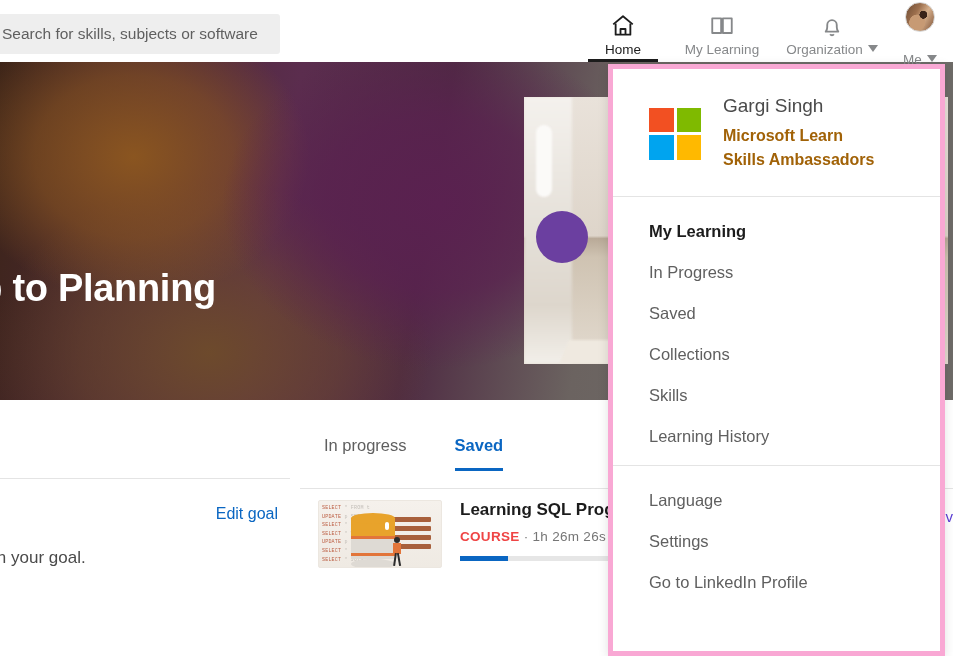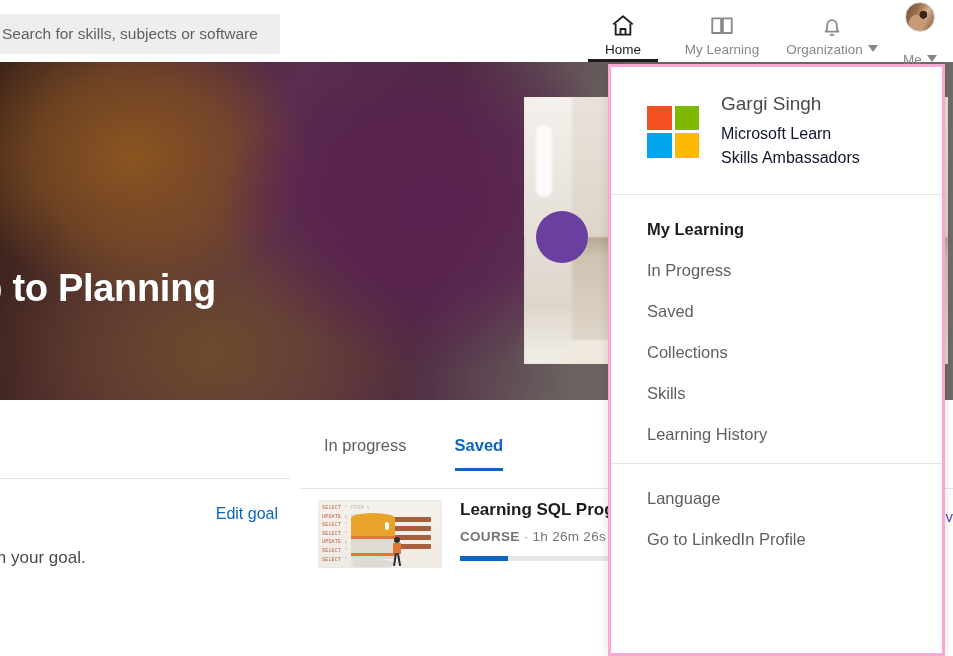--- a/index.html
+++ b/index.html
@@ -181,42 +181,42 @@
   .ct-person .b { position:absolute; left:4px; top:6px; width:8px; height:11px; background:#e2753a; }
   .ct-person .lg { position:absolute; left:5px; top:16px; width:2px; height:13px; background:#2b2b2b; transform:rotate(8deg); }
   .ct-person .lg2 { position:absolute; left:9px; top:16px; width:2px; height:13px; background:#2b2b2b; transform:rotate(-10deg); }
 
   .course-info { flex: 1 1 auto; min-width: 0; }
   .course-title {
     font-size: 17px; font-weight: 600; color: #1c1c1c;
     white-space: nowrap; overflow: hidden; margin-bottom: 9px;
   }
   .course-meta { font-size: 13.5px; color: #767676; letter-spacing: .3px; margin-bottom: 12px; white-space: nowrap; }
-  .course-meta .type { font-weight: 600; color: #737373; }
+  .course-meta .type { font-weight: 600; color: #ef4444; }
   .progress-track { width: 100%; height: 5px; background: #e6e6e6; }
   .progress-fill { height: 5px; background: #0a66c2; }
 
   .right-link {
     position: absolute; right: 0; top: 108px;
     font-size: 15px; color: #5b3dd6; white-space: nowrap; cursor: pointer;
   }
 
   
   .me-menu {
     position: absolute; left: 608px; top: 64px; width: 337px; height: 592px;
-    background: #ffffff; border: 3px solid #f9a8d4;
+    background: #ffffff; border: 5px solid #f9a8d4;
     box-shadow: 0 2px 10px rgba(0,0,0,0.12);
     z-index: 40; overflow: hidden;
   }
   .me-head { display: flex; align-items: center; gap: 22px; padding: 26px 20px 24px 36px; }
   .ms-logo { width: 52px; height: 52px; display: grid; grid-template-columns: 1fr 1fr; grid-template-rows: 1fr 1fr; gap: 3px; flex: 0 0 auto; }
   .ms-logo i { display: block; }
   .me-head-text { min-width: 0; }
   .me-name { font-size: 19px; color: #4a4a4a; margin-bottom: 7px; white-space: nowrap; }
-  .me-org { font-size: 16px; color: #0f172a; line-height: 1.5; }
+  .me-org { font-size: 16px; color: #a16207; line-height: 1.5; font-weight: bold; }
   .me-sep { height: 1px; background: #e4e4e4; margin: 0; }
   .me-list { padding: 14px 0 8px 0; }
   .me-item {
     font-size: 16.5px; color: #5f5f5f; padding: 11px 20px 11px 36px;
     cursor: pointer; white-space: nowrap;
   }
   .me-item.bold { color: #1c1c1c; font-weight: 600; }
   .me-list2 { padding: 14px 0 8px 0; }
 </style>
 </head>
@@ -375,17 +375,18 @@
       <div class="me-item">Saved</div>
       <div class="me-item">Collections</div>
       <div class="me-item">Skills</div>
       <div class="me-item">Learning History</div>
     </div>
 
     <div class="me-sep"></div>
 
     <div class="me-list2">
       <div class="me-item">Language</div>
+      <div class="me-item">Settings</div>
       <div class="me-item">Go to LinkedIn Profile</div>
     </div>
   </div>
 
 </div>
 
 </body></html>

